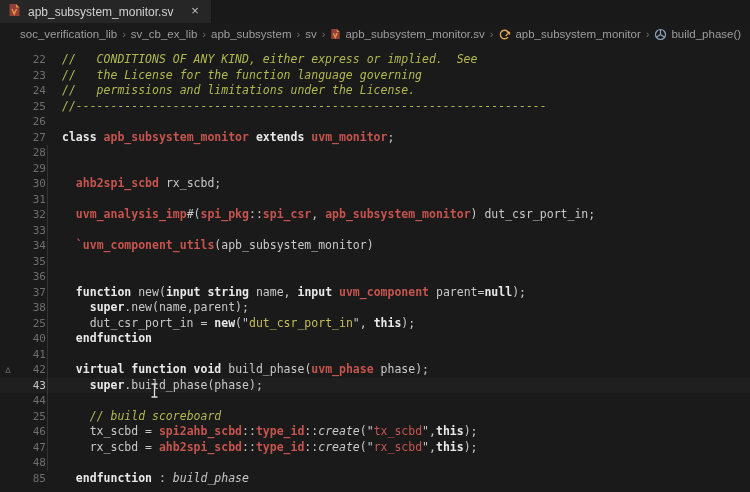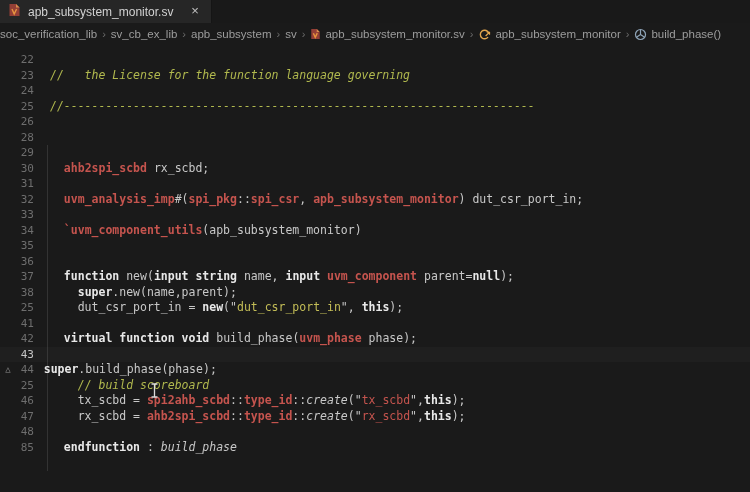--- a/index.html
+++ b/index.html
@@ -21,39 +21,40 @@
     color:#d2d2d2; font-size:12px; margin-left:7px; flex:1;
     white-space:nowrap; overflow:hidden;
   }
   .tab-close {
     color:#c0c0c0; font-size:13px; line-height:13px; width:16px; height:16px;
     text-align:center; border-radius:3px;
   }
   
   .breadcrumbs {
     height:22px; background:#1a1a1a; display:flex; align-items:center;
-    padding-left:0; font-size:11.5px; color:#9d9d9d; white-space:nowrap;
+    padding-left:20px; font-size:11.5px; color:#9d9d9d; white-space:nowrap;
   }
   .crumb { display:flex; align-items:center; cursor:pointer; }
   .crumb .ci { margin-right:4px; display:inline-flex; }
   .crumb-sep { color:#6b6b6b; margin:0 5px; font-size:11px; }
   
   .editor {
     position:absolute; left:0; top:45px; right:0; bottom:0;
     font-family:"DejaVu Sans Mono", monospace; font-size:11.5px;
     padding-top:7px;
   }
   .indent-guide {
     position:absolute; width:1px; background:#333333; left:47px; z-index:0;
   }
   .cline { display:flex; height:15.5px; line-height:15.5px; white-space:pre; position:relative; }
-  .cline.active { background:rgba(255,255,255,0.025);flex-direction:column; }
+  .cline.active { background:rgba(255,255,255,0.025); }
   .ln {
     width:34px; flex:none; text-align:right; color:#6e6e6e; font-size:11px;
     user-select:none;
+    margin-left:12px;
   }
   .cline.active .ln { color:#c6c6c6; }
   .codetxt { margin-left:16px; color:var(--txt,#c8c8c8); }
   .s-txt  { color:var(--txt,#c8c8c8); }
   .s-kw   { color:var(--kw,#e8e8e8); font-weight:bold; }
   .s-typ  { color:var(--typ,#c5544e); font-weight:bold; }
   .s-cmt  { color:var(--cmt,#b1b94e); font-style:italic; }
   .s-str  { color:var(--stry,#c3bd57); }
   .s-strr { color:var(--strr,#c5544e); }
   .s-q    { color:var(--txt,#c8c8c8); }
@@ -126,37 +127,39 @@
           <path d="M7 7 V1.8 M7 7 L2.6 9.9 M7 7 L11.4 9.9" stroke="#8ea4b8" stroke-width="1.3" fill="none"></path>
         </svg>
       </span>
       <span>build_phase()</span>
     </span>
   </div>
 
 <div class="editor" id="editor">
   <div class="indent-guide" id="guide" style="top: 100px; height: 325.5px;"></div>
   <div id="lines">
-      <div class="cline"><span class="ln">22</span></div>
+      <div class="cline"><span class="ln">22</span><span class="codetxt"><span class="s-txt"></span><span class="s-cmt">//   CONDITIONS OF ANY KIND, either express or implied.  See</span></span></div>
       <div class="cline"><span class="ln">23</span><span class="codetxt"><span class="s-txt"></span><span class="s-cmt">//   the License for the function language governing</span></span></div>
-      <div class="cline"><span class="ln">24</span></div>
+      <div class="cline"><span class="ln">24</span><span class="codetxt"><span class="s-txt"></span><span class="s-cmt">//   permissions and limitations under the License.</span></span></div>
       <div class="cline"><span class="ln">25</span><span class="codetxt"><span class="s-txt"></span><span class="s-cmt">//--------------------------------------------------------------------</span></span></div>
       <div class="cline"><span class="ln">26</span><span class="codetxt"></span></div>
+      <div class="cline"><span class="ln">27</span><span class="codetxt"><span class="s-kw">class </span><span class="s-typ">apb_subsystem_monitor</span><span class="s-txt"> </span><span class="s-kw">extends</span><span class="s-txt"> </span><span class="s-typ">uvm_monitor</span><span class="s-txt">;</span></span></div>
       <div class="cline"><span class="ln">28</span><span class="codetxt"></span></div>
       <div class="cline"><span class="ln">29</span></div>
       <div class="cline"><span class="ln">30</span><span class="codetxt"><span class="s-txt">  </span><span class="s-typ">ahb2spi_scbd</span><span class="s-txt"> rx_scbd;</span></span></div>
       <div class="cline"><span class="ln">31</span><span class="codetxt"></span></div>
       <div class="cline"><span class="ln">32</span><span class="codetxt"><span class="s-txt">  </span><span class="s-typ">uvm_analysis_imp</span><span class="s-txt">#(</span><span class="s-typ">spi_pkg</span><span class="s-txt">::</span><span class="s-typ">spi_csr</span><span class="s-txt">, </span><span class="s-typ">apb_subsystem_monitor</span><span class="s-txt">) dut_csr_port_in;</span></span></div>
       <div class="cline"><span class="ln">33</span><span class="codetxt"></span></div>
       <div class="cline"><span class="ln">34</span><span class="codetxt"><span class="s-txt">  </span><span class="s-typ">`uvm_component_utils</span><span class="s-txt">(apb_subsystem_monitor)</span></span></div>
       <div class="cline"><span class="ln">35</span><span class="codetxt"></span></div>
       <div class="cline"><span class="ln">36</span></div>
       <div class="cline"><span class="ln">37</span><span class="codetxt"><span class="s-txt">  </span><span class="s-kw">function</span><span class="s-txt"> new(</span><span class="s-kw">input</span><span class="s-txt"> </span><span class="s-kw">string</span><span class="s-txt"> name, </span><span class="s-kw">input</span><span class="s-txt"> </span><span class="s-typ">uvm_component</span><span class="s-txt"> parent=</span><span class="s-kw">null</span><span class="s-txt">);</span></span></div>
       <div class="cline"><span class="ln">38</span><span class="codetxt"><span class="s-txt">    </span><span class="s-kw">super</span><span class="s-txt">.new(name,parent);</span></span></div>
       <div class="cline"><span class="ln">25</span><span class="codetxt"><span class="s-txt">    dut_csr_port_in = </span><span class="s-kw">new</span><span class="s-txt">(</span><span class="s-q">"</span><span class="s-str">dut_csr_port_in</span><span class="s-q">"</span><span class="s-txt">, </span><span class="s-kw">this</span><span class="s-txt">);</span></span></div>
+      <div class="cline"><span class="ln">40</span><span class="codetxt"><span class="s-txt">  </span><span class="s-kw">endfunction</span></span></div>
       <div class="cline"><span class="ln">41</span><span class="codetxt"></span></div>
       <div class="cline"><span class="ln">42</span><span class="codetxt"><span class="s-txt">  </span><span class="s-kw">virtual</span><span class="s-txt"> </span><span class="s-kw">function</span><span class="s-txt"> </span><span class="s-kw">void</span><span class="s-txt"> build_phase(</span><span class="s-typ">uvm_phase</span><span class="s-txt"> phase);</span></span></div>
       <div class="cline active"><span class="ln">43</span><span class="codetxt"><span class="s-txt">    </span><span class="s-kw">super</span><span class="s-txt">.build_phase(phase);</span></span></div>
       <div class="cline"><span class="ln">44</span><span class="codetxt"></span></div>
       <div class="cline"><span class="ln">25</span><span class="codetxt"><span class="s-txt">    </span><span class="s-cmt">// build scoreboard</span></span></div>
       <div class="cline"><span class="ln">46</span><span class="codetxt"><span class="s-txt">    tx_scbd = </span><span class="s-typ">spi2ahb_scbd</span><span class="s-txt">::</span><span class="s-typ">type_id</span><span class="s-txt">::</span><span class="s-ital">create</span><span class="s-txt">(</span><span class="s-q">"</span><span class="s-strr">tx_scbd</span><span class="s-q">"</span><span class="s-txt">,</span><span class="s-kw">this</span><span class="s-txt">);</span></span></div>
       <div class="cline"><span class="ln">47</span><span class="codetxt"><span class="s-txt">    rx_scbd = </span><span class="s-typ">ahb2spi_scbd</span><span class="s-txt">::</span><span class="s-typ">type_id</span><span class="s-txt">::</span><span class="s-ital">create</span><span class="s-txt">(</span><span class="s-q">"</span><span class="s-strr">rx_scbd</span><span class="s-q">"</span><span class="s-txt">,</span><span class="s-kw">this</span><span class="s-txt">);</span></span></div>
       <div class="cline"><span class="ln">48</span><span class="codetxt"></span></div>
       <div class="cline"><span class="ln">85</span><span class="codetxt"><span class="s-txt">  </span><span class="s-kw">endfunction</span><span class="s-txt"> : </span><span class="s-ital">build_phase</span></span></div>
     </div>

